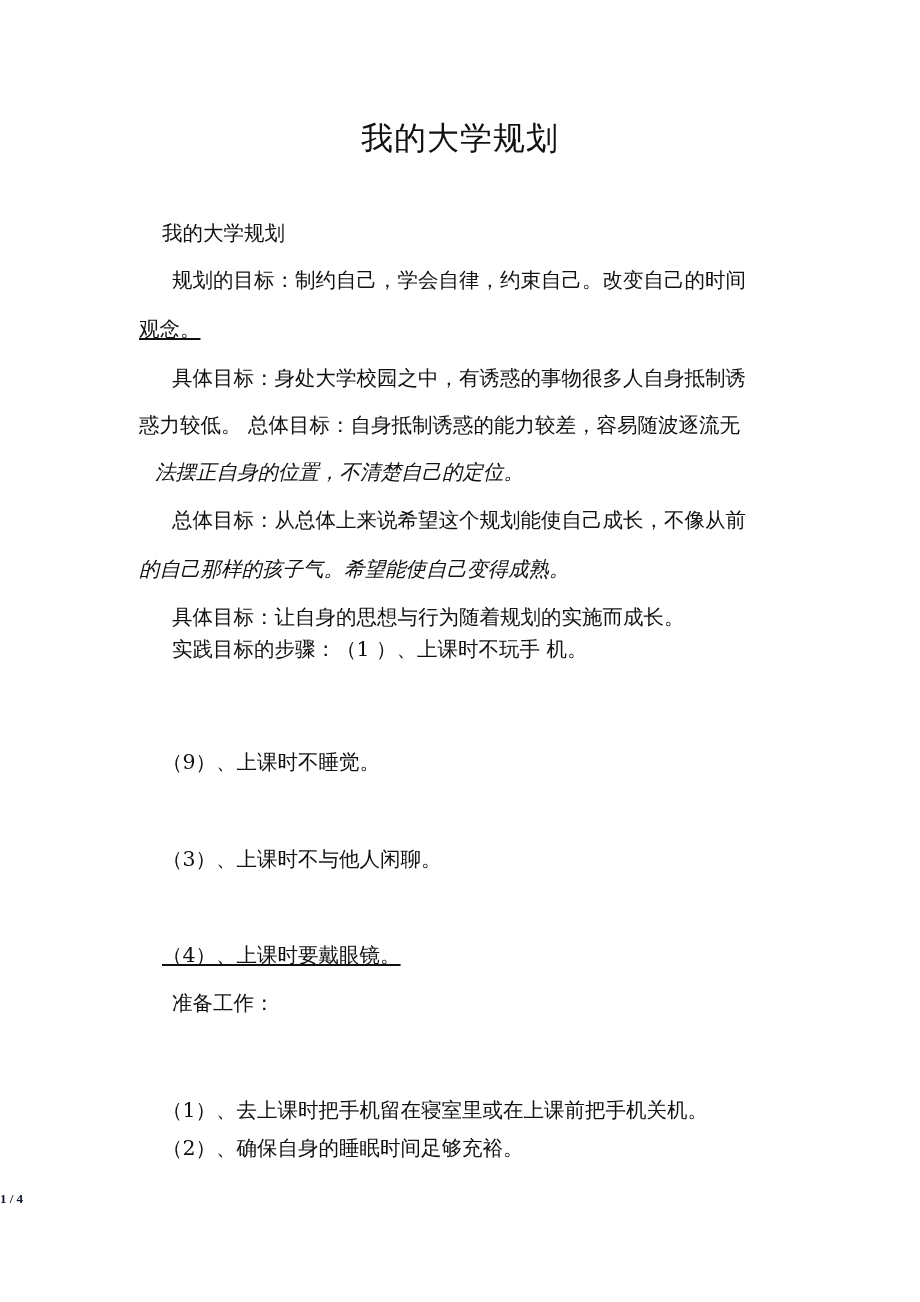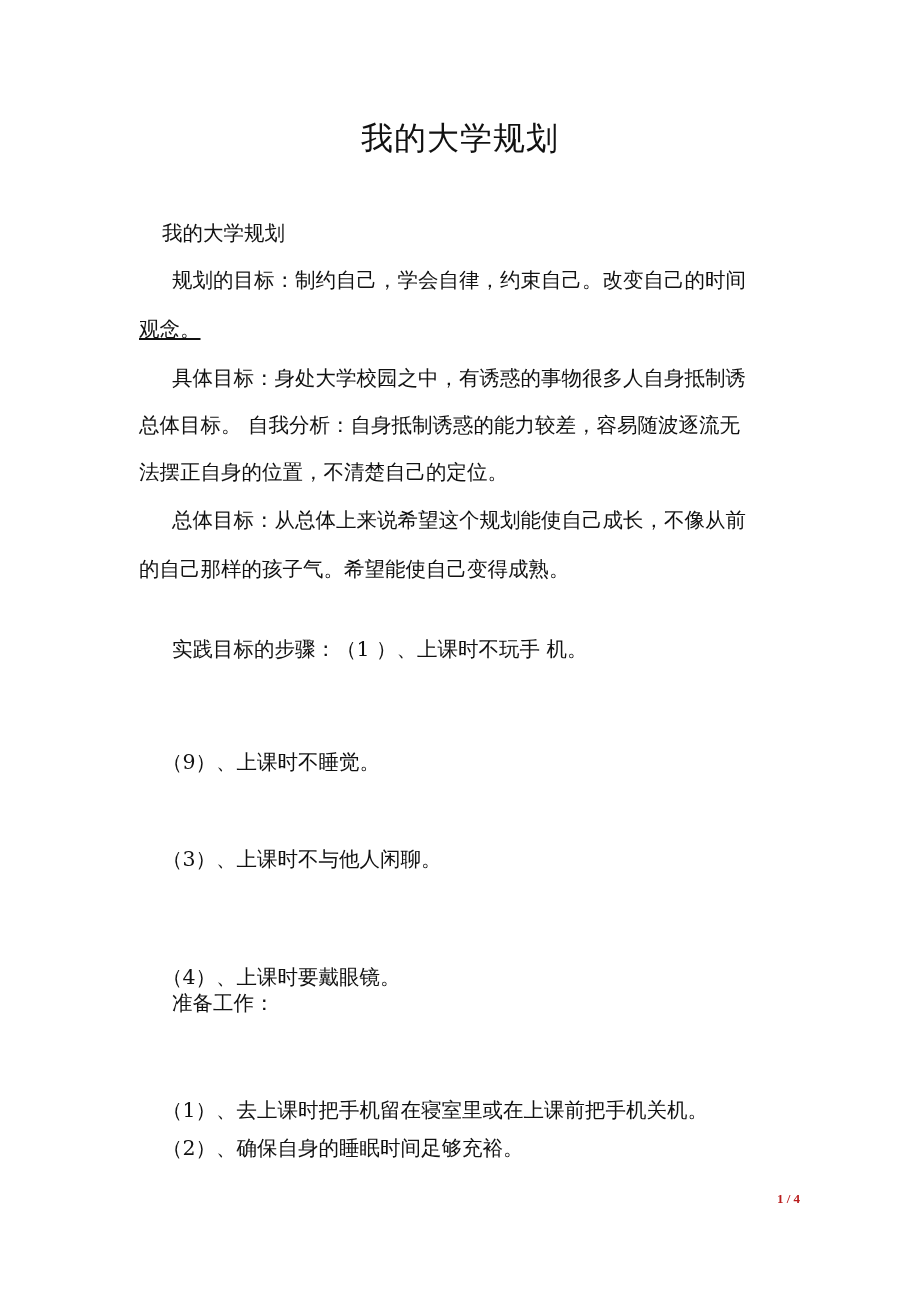--- a/index.html
+++ b/index.html
@@ -35,52 +35,53 @@
       position: absolute;
       font-size: 20.5px;
       line-height: 28px;
       white-space: nowrap;
       color: #111;
     }
     .footer {
       position: absolute;
       left: 0; width: 800px;
       top: 1190px;
-      text-align: right;
+      text-align: left;
       font-family: "Liberation Serif", "DejaVu Serif", serif;
       font-weight: bold;
       font-size: 13px;
       line-height: 18px;
-      color: #b91c1c;
+      color: #0f172a;
     }
   </style>
 </head>
 <body>
 
 <div class="page">
 
   <div class="title">我的大学规划</div>
 
   <div class="line" style="left:162px; top:219px;">我的大学规划</div>
 
   <div class="line" style="left:172px; top:266px;">规划的目标：制约自己，学会自律，约束自己。改变自己的时间</div>
   <div class="line" style="left:139px; top:315px;text-decoration:underline;">观念。</div>
 
   <div class="line" style="left:172px; top:364px;">具体目标：身处大学校园之中，有诱惑的事物很多人自身抵制诱</div>
-  <div class="line" style="left:139px; top:411px;">总体目标。  自我分析：自身抵制诱惑的能力较差，容易随波逐流无</div>
-  <div class="line" style="left:139px; top:458px;">法摆正自身的位置，不清楚自己的定位。</div>
+  <div class="line" style="left:139px; top:411px;">惑力较低。  总体目标：自身抵制诱惑的能力较差，容易随波逐流无</div>
+  <div class="line" style="left:155px; top:458px;font-style:italic;">法摆正自身的位置，不清楚自己的定位。</div>
 
   <div class="line" style="left:172px; top:506px;">总体目标：从总体上来说希望这个规划能使自己成长，不像从前</div>
-  <div class="line" style="left:139px; top:555px;">的自己那样的孩子气。希望能使自己变得成熟。</div>
+  <div class="line" style="left:139px; top:555px;font-style:italic;">的自己那样的孩子气。希望能使自己变得成熟。</div>
 
+  <div class="line" style="left:172px; top:603px;">具体目标：让自身的思想与行为随着规划的实施而成长。</div>
 
   <div class="line" style="left:172px; top:635px;">实践目标的步骤：（1 ）、上课时不玩手  机。</div>
 
   <div class="line" style="left:162px; top:748px;">（9）、上课时不睡觉。</div>
   <div class="line" style="left:162px; top:845px;">（3）、上课时不与他人闲聊。</div>
-  <div class="line" style="left:162px; top:963px;">（4）、上课时要戴眼镜。</div>
+  <div class="line" style="left:162px; top:941px;text-decoration:underline;">（4）、上课时要戴眼镜。</div>
 
   <div class="line" style="left:172px; top:989px;">准备工作：</div>
   <div class="line" style="left:162px; top:1096px;">（1）、去上课时把手机留在寝室里或在上课前把手机关机。</div>
   <div class="line" style="left:162px; top:1134px;">（2）、确保自身的睡眠时间足够充裕。</div>
 
   <div class="footer">1 / 4</div>
 </div>
 
 </body></html>

